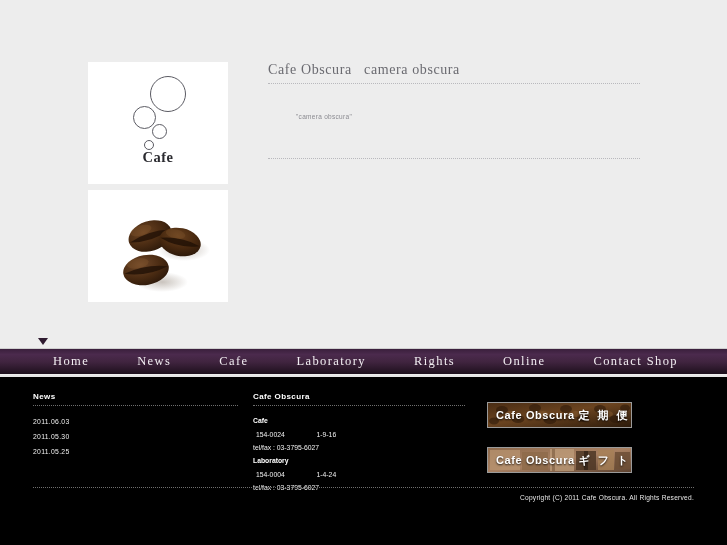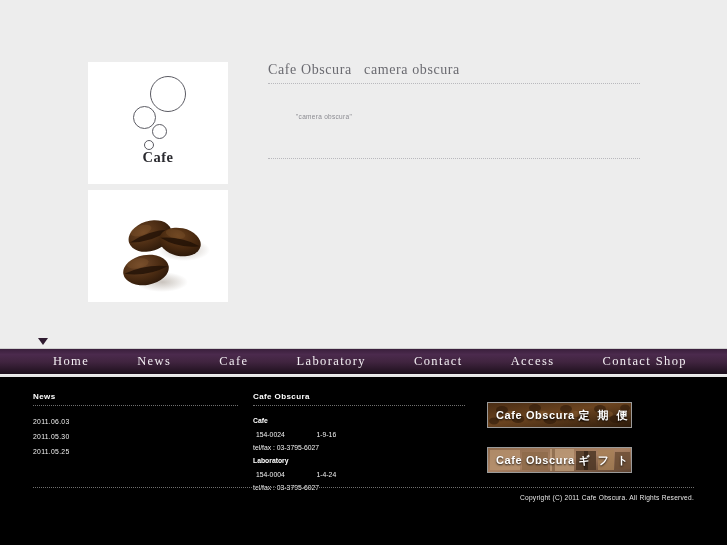--- a/index.html
+++ b/index.html
@@ -335,23 +335,23 @@
 <nav class="navbar">
   <span class="nav-sp" style="width:38px"></span>
   <a class="navitem" href="#">Home</a>
   <span class="nav-sp" style="width:33px"></span>
   <a class="navitem" href="#">News</a>
   <span class="nav-sp" style="width:33px"></span>
   <a class="navitem" href="#">Cafe</a>
   <span class="nav-sp" style="width:33px"></span>
   <a class="navitem" href="#">Laboratory</a>
   <span class="nav-sp" style="width:33px"></span>
-  <a class="navitem" href="#">Contact</a>
-  <span class="nav-sp" style="width:33px"></span>
-  <a class="navitem" href="#">Access</a>
+  <a class="navitem" href="#">Rights</a>
+  <span class="nav-sp" style="width:33px"></span>
+  <a class="navitem" href="#">Online</a>
   <span class="nav-sp" style="width:33px"></span>
   <a class="navitem" href="#">Contact Shop</a>
 </nav>
 
 <div class="footer">
 
   <div class="f-news">
     <div class="f-head">News</div>
     <div class="f-dot"></div>
     <div class="f-row">2011.06.03</div>

